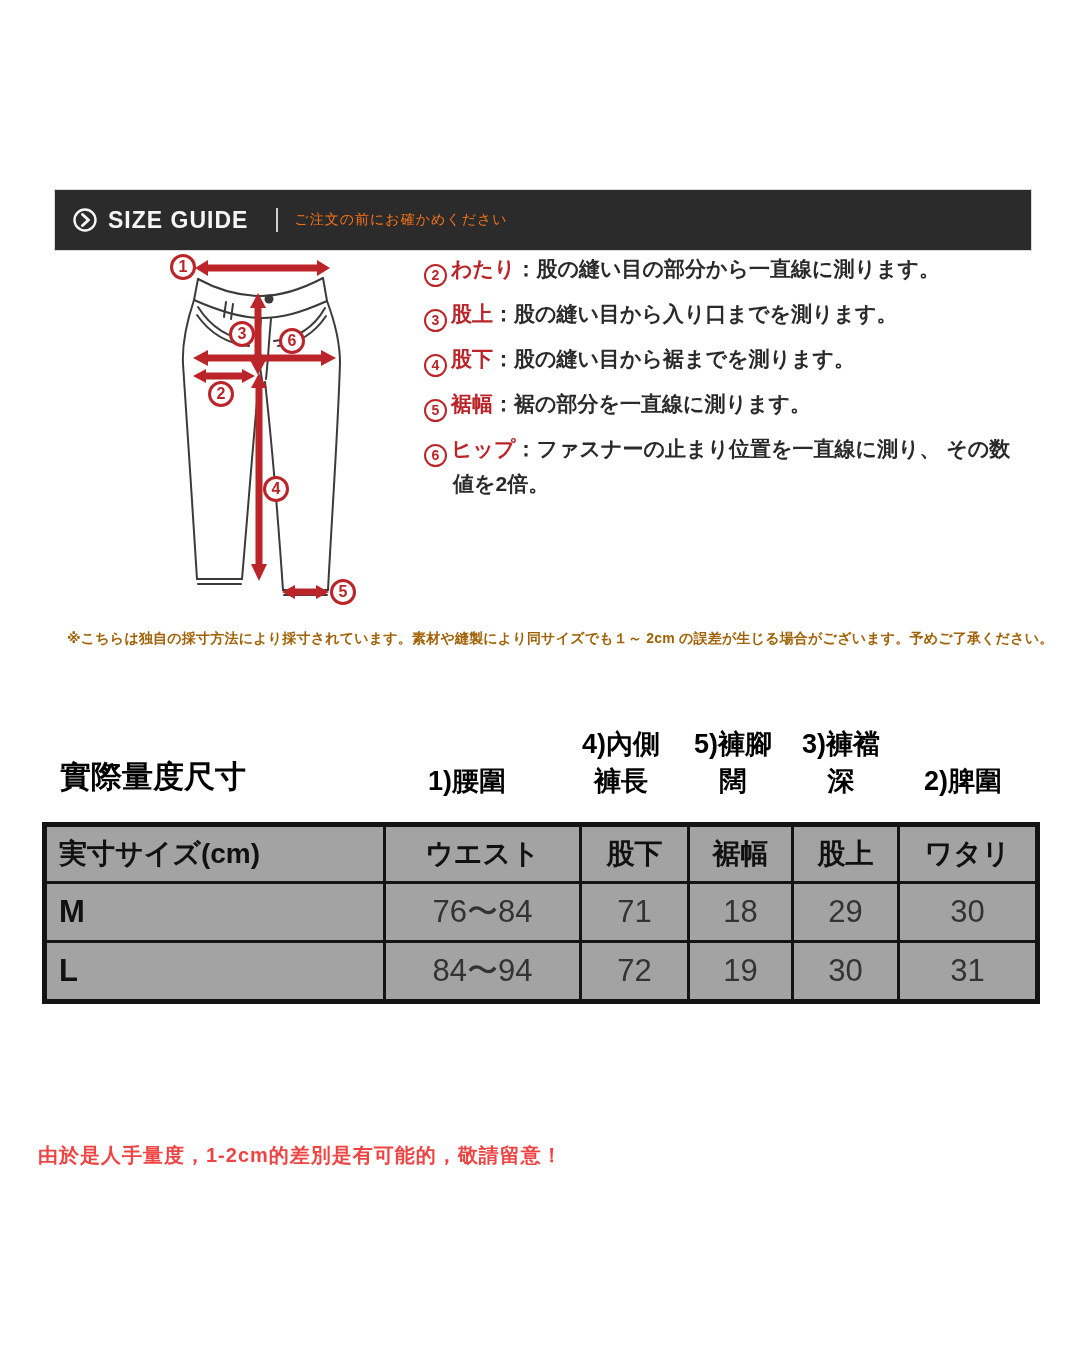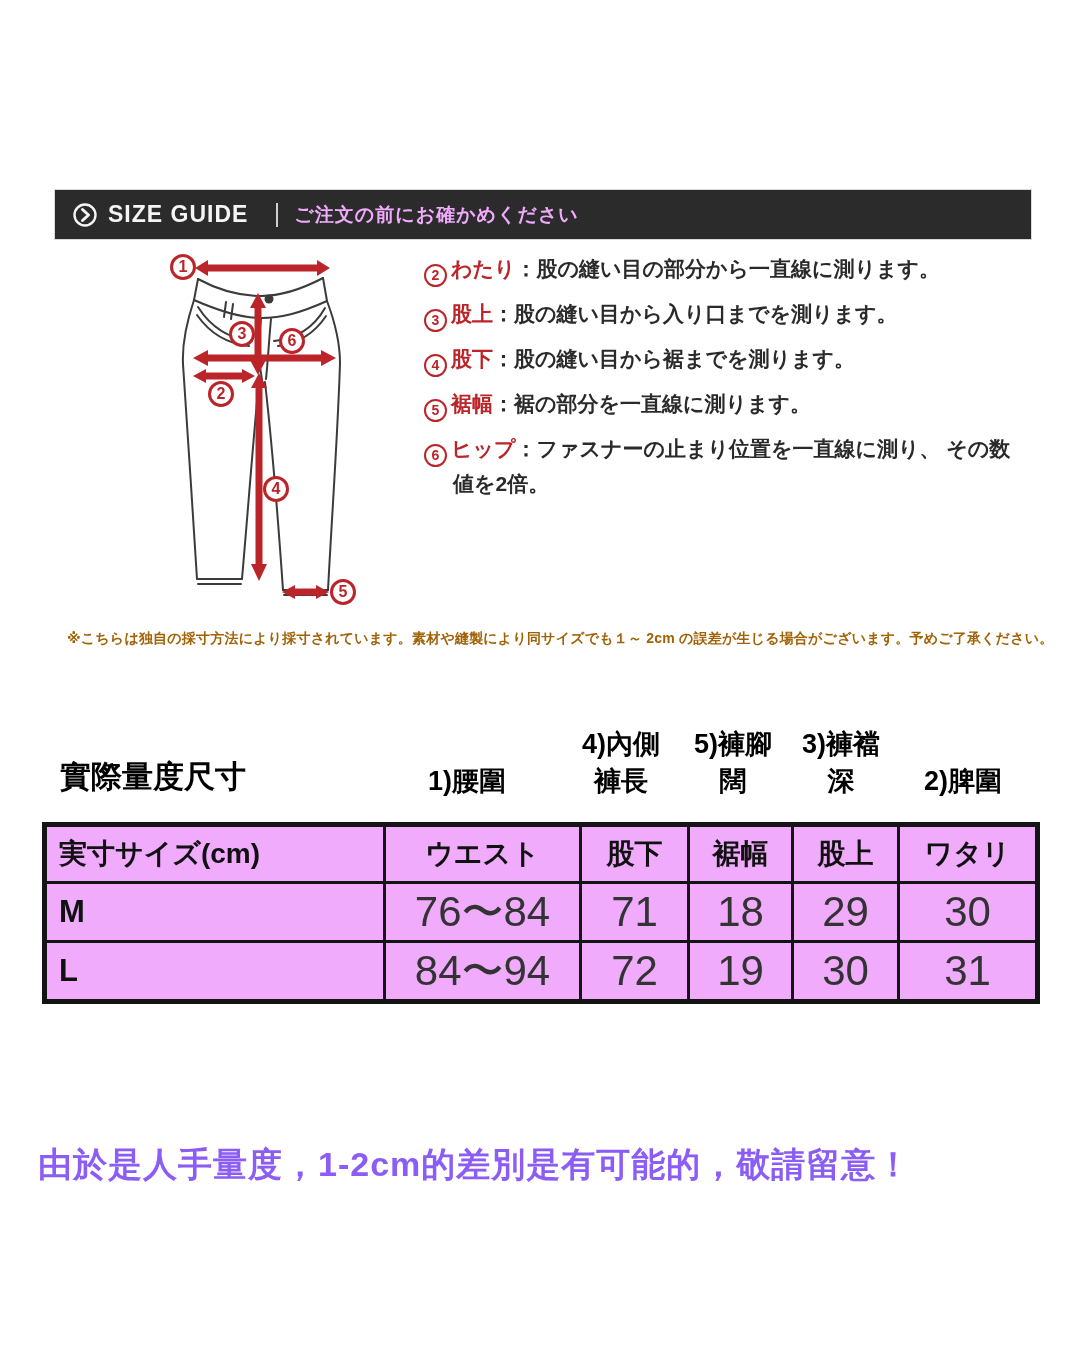--- a/index.html
+++ b/index.html
@@ -2,28 +2,28 @@
 <html><head>
 <meta charset="utf-8">
 <style>
   html,body{margin:0;padding:0;}
   body{
     width:1080px;height:1350px;background:#ffffff;position:relative;overflow:hidden;
     font-family:"Liberation Sans","DejaVu Sans",sans-serif;color:#1b1b1b;
   }
   
   .size-bar{
-    position:absolute;left:55px;top:190px;width:976px;height:49px;
+    position:absolute;left:55px;top:190px;width:976px;height:60px;
     background:#2b2b2b;outline:1px solid #d9d9d9;
     display:flex;align-items:center;box-sizing:border-box;padding-left:17px;
   }
   .bar-icon{width:26px;height:26px;flex:0 0 auto;margin-right:10px;display:block;}
   .bar-title{color:#f5f5f5;font-size:23px;font-weight:bold;letter-spacing:1px;}
   .bar-divider{width:2px;height:24px;background:#cfcfcf;margin:0 16px 0 28px;}
-  .bar-subtitle{color:#f0abfc;font-size:19px;font-weight:700;letter-spacing:1px;}
+  .bar-subtitle{color:#f97316;font-size:14px;font-weight:400;letter-spacing:1px;}
   
   .pants-svg{position:absolute;left:140px;top:248px;width:290px;height:362px;}
   .badge{
     position:absolute;width:26px;height:26px;border:3px solid #bb2428;border-radius:50%;
     background:#fff;color:#bb2428;font-weight:bold;font-size:16px;line-height:20px;
     text-align:center;box-sizing:border-box;
   }
   .b1{left:170px;top:254px}.b3{left:229px;top:321px}.b6{left:279px;top:328px}
   .b2{left:208px;top:381px}.b4{left:263px;top:476px}.b5{left:330px;top:579px}
   
@@ -48,34 +48,34 @@
   .col-ann{
     position:absolute;top:720px;height:80px;width:170px;
     display:flex;flex-direction:column;justify-content:flex-end;align-items:center;
     font-size:27px;font-weight:bold;color:#000;line-height:37px;text-align:center;
   }
   .ann1{left:382px}.ann2{left:536px}.ann3{left:648px}.ann4{left:756px}.ann5{left:878px}
   .ann-line:empty{display:none;}
   
   .size-table{
     position:absolute;left:42px;top:822px;width:993px;border-collapse:collapse;
-    table-layout:fixed;background:#f0abfc;
+    table-layout:fixed;background:#a3a3a3;
   }
   .size-table td{
     border:3px solid #141414;padding:0;text-align:center;vertical-align:middle;
     overflow:hidden;
   }
   .size-table{border:5px solid #141414;}
   .size-table .hrow td{height:54px;font-size:28px;font-weight:bold;color:#111;}
-  .size-table .drow td{height:56px;font-size:42px;font-weight:normal;color:#333;}
+  .size-table .drow td{height:56px;font-size:31px;font-weight:normal;color:#333;}
   .size-table td.lft{text-align:left;padding-left:12px;}
   .size-table .drow td.lft{font-weight:bold;color:#111;font-size:31px;}
   .size-table .nrow td{height:58px;font-size:28px;font-weight:normal;color:#222;text-align:left;padding-left:10px;}
   
-  .bottom-note{position:absolute;left:38px;top:1142px;font-size:34px;font-weight:bold;color:#8b5cf6;letter-spacing:1px;}
+  .bottom-note{position:absolute;left:38px;top:1142px;font-size:20px;font-weight:bold;color:#ef4444;letter-spacing:1px;}
 </style>
 </head>
 <body>
 
 <div class="page">
 
   <div class="size-bar">
     <svg class="bar-icon" viewBox="0 0 26 26">
       <circle cx="13" cy="13" r="10.5" fill="none" stroke="#f5f5f5" stroke-width="2.4"></circle>
       <path d="M10.5 7.5 L16.5 13 L10.5 18.5" fill="none" stroke="#f5f5f5" stroke-width="3" stroke-linecap="round" stroke-linejoin="round"></path>

